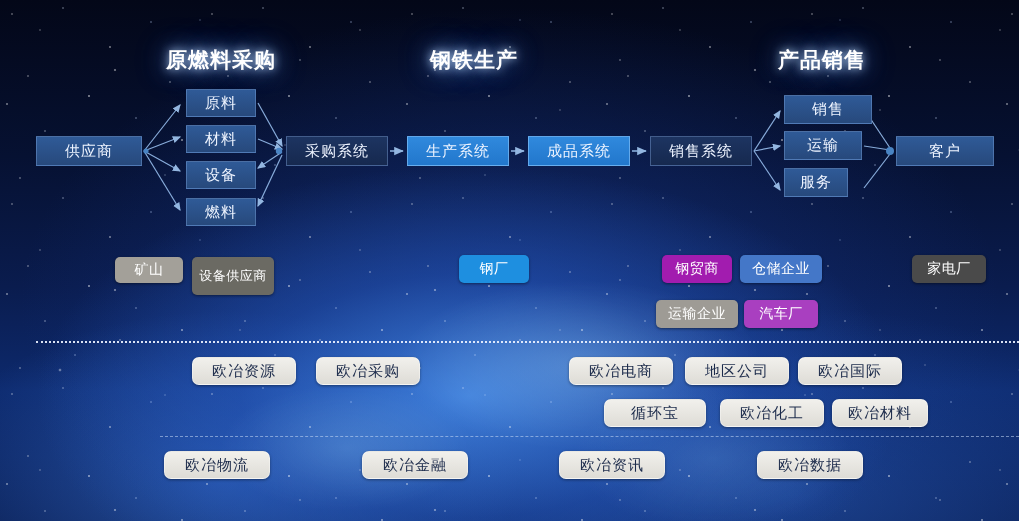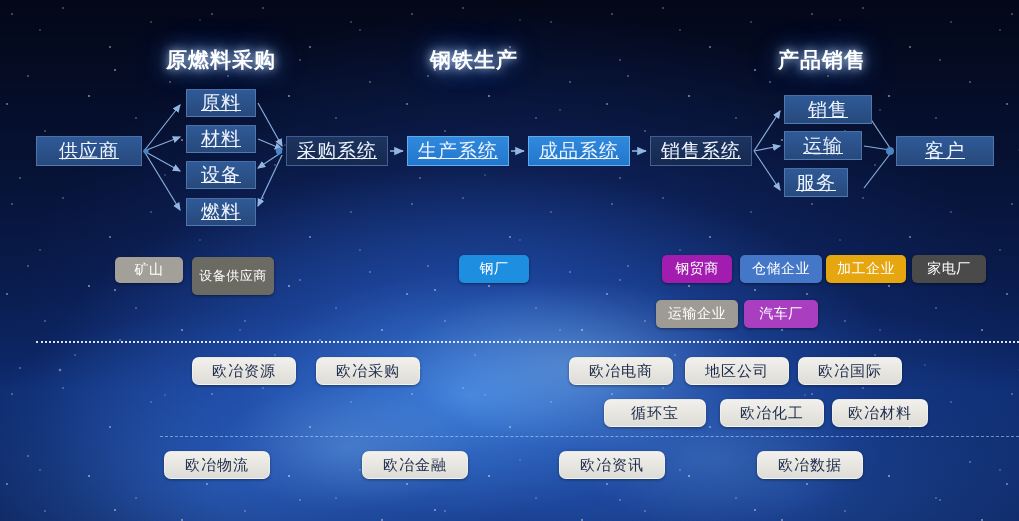--- a/index.html
+++ b/index.html
@@ -69,23 +69,22 @@
 
   
   .sect-title{
     position:absolute;color:#ffffff;font-size:21px;font-weight:bold;
     letter-spacing:1px;white-space:nowrap;
     text-shadow:0 0 10px rgba(190,220,255,.95),0 0 22px rgba(120,170,255,.7),0 0 36px rgba(80,140,255,.45);
   }
 
   
   .bx{
-    color:#eef4ff;font-size:19px;letter-spacing:1px;
+    color:#eef4ff;font-size:15px;letter-spacing:1px;
     border:1px solid rgba(150,190,250,.35);
-    text-decoration:underline;
   }
   .bx-dark{background:linear-gradient(180deg,#1d3461 0%,#16294f 100%);}
   .bx-mid {background:linear-gradient(180deg,#2f5a97 0%,#27497c 100%);border-color:rgba(160,200,255,.30);}
   .bx-bright{background:linear-gradient(180deg,#3089dd 0%,#2277cc 100%);border-color:rgba(150,205,255,.55);}
 
   
   .chip{
     border-radius:5px;color:#ffffff;font-size:14px;letter-spacing:.5px;
     box-shadow:0 1px 3px rgba(0,0,0,.45);
   }
@@ -170,21 +169,20 @@
   <div class="node bx bx-mid" style="left:784px;top:131px;width:78px;height:29px;">运输</div>
   <div class="node bx bx-mid" style="left:784px;top:168px;width:64px;height:29px;">服务</div>
 
   <div class="node bx bx-mid" style="left:896px;top:136px;width:98px;height:30px;">客户</div>
 
   <div class="node chip" style="left:115px;top:257px;width:68px;height:26px;background:#a3a099;color:#ffffff;">矿山</div>
   <div class="node chip" style="left:192px;top:257px;width:82px;height:38px;background:#6b6a63;color:#ffffff;font-size:13px;">设备供应商</div>
   <div class="node chip" style="left:459px;top:255px;width:70px;height:28px;background:#1e8fe0;color:#ffffff;">钢厂</div>
   <div class="node chip" style="left:662px;top:255px;width:70px;height:28px;background:#a21caf;color:#ffffff;">钢贸商</div>
   <div class="node chip" style="left:740px;top:255px;width:82px;height:28px;background:#4477c8;color:#ffffff;">仓储企业</div>
-  <div class="node chip" style="left:826px;top:255px;width:80px;height:28px;background:#e5a610;color:#ffffff;">加工企业</div>
   <div class="node chip" style="left:912px;top:255px;width:74px;height:28px;background:#4a4a4a;color:#ffffff;">家电厂</div>
   <div class="node chip" style="left:656px;top:300px;width:82px;height:28px;background:#9e9b95;color:#ffffff;">运输企业</div>
   <div class="node chip" style="left:744px;top:300px;width:74px;height:28px;background:#a93fc0;color:#ffffff;">汽车厂</div>
 
   <div class="divider" style="left:36px;top:341px;width:983px;"></div>
   <div class="divider thin" style="left:160px;top:436px;width:859px;"></div>
 
   <div class="node lchip" style="left:192px;top:357px;width:104px;height:28px;">欧冶资源</div>
   <div class="node lchip" style="left:316px;top:357px;width:104px;height:28px;">欧冶采购</div>
   <div class="node lchip" style="left:569px;top:357px;width:104px;height:28px;">欧冶电商</div>

